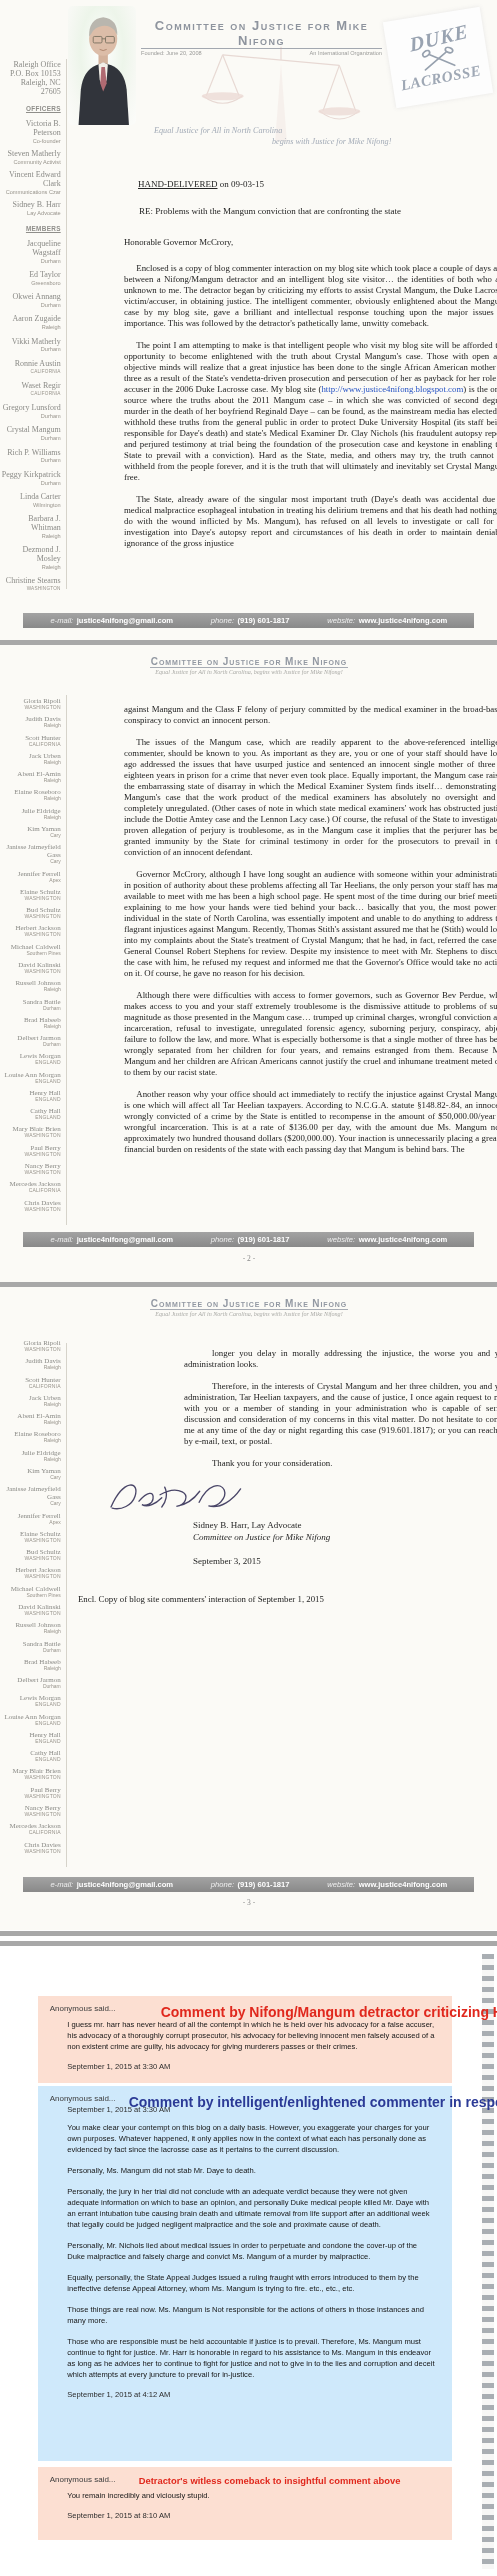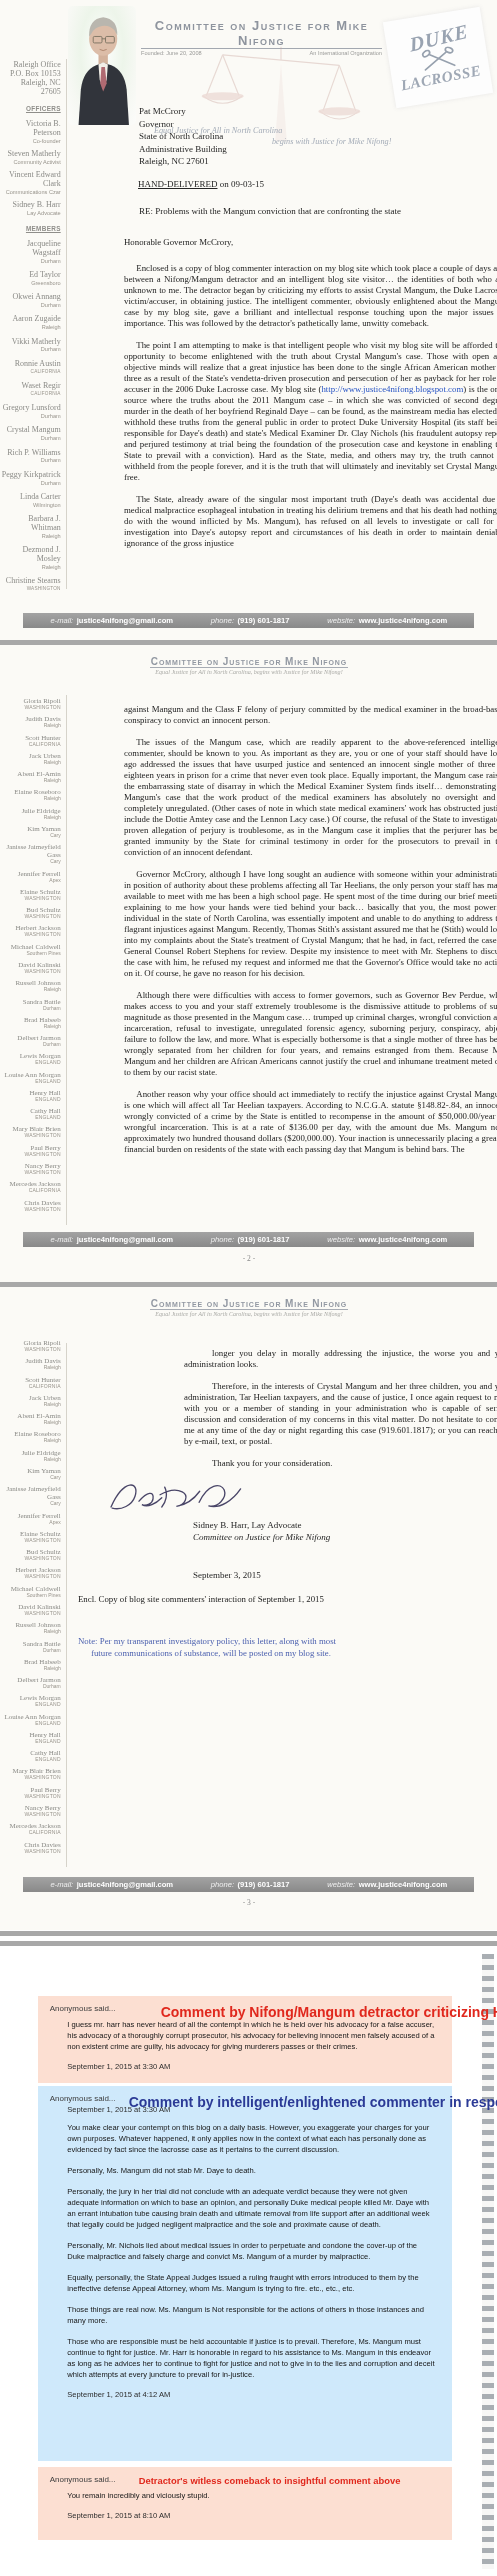--- a/index.html
+++ b/index.html
@@ -75,21 +75,21 @@
   .letter-body .salutation{text-align:left;text-indent:0;margin:0 0 15px 0;}
   .letter-body p{margin:0 0 11px 0;text-indent:12.3px;}
   #body3 p{text-indent:28px;}
   .letter-body p.noindent{text-indent:0;}
   .blog-link{color:#2653c4;}
 
   
   .signature{position:absolute;left:104px;top:186px;width:143px;height:47px;}
   .signer-block{position:absolute;left:193px;top:233px;font:9px/11.7px "Liberation Serif",serif;color:#262626;}
   .signer-org{font-style:italic;}
-  .sign-date{margin-top:27px;}
+  .sign-date{margin-top:13px;}
   .encl{position:absolute;left:78px;top:307px;font:8.8px "Liberation Serif",serif;color:#232323;}
   .note{position:absolute;left:78px;top:348px;width:253px;padding-left:13px;text-indent:-13px;
         font:8.8px/12.3px "Liberation Serif",serif;color:#4a5fae;}
 
   
   .contact-bar{position:absolute;left:23.4px;width:451px;height:15px;box-sizing:border-box;
                background:linear-gradient(#a3a3a3,#898989);color:#fff;display:flex;align-items:center;
                justify-content:space-between;padding:0 27px;font:7.6px "Liberation Sans",sans-serif;}
   #page1 .contact-bar{top:613px;}
   #page2 .contact-bar{top:587px;}
@@ -266,27 +266,20 @@
         <g stroke="#97a1ae" stroke-width="3" fill="none" stroke-linecap="round">
           <path d="M8 36 L50 10"></path>
           <ellipse cx="56" cy="7" rx="7" ry="4.5" transform="rotate(28 56 7)"></ellipse>
           <path d="M62 36 L20 10"></path>
           <ellipse cx="14" cy="7" rx="7" ry="4.5" transform="rotate(-28 14 7)"></ellipse>
         </g>
       </svg>
       <div class="lax-word">LACROSSE</div>
     </div>
 
-    <div class="addressee">
-        <div class="line">Pat McCrory</div>
-        <div class="line">Governor</div>
-        <div class="line">State of North Carolina</div>
-        <div class="line">Administrative Building</div>
-        <div class="line">Raleigh, NC  27601</div>
-      </div>
 
     <div class="hand">
       <span class="ud">HAND-DELIVERED</span><span> on 09-03-15</span>
     </div>
 
     <div class="re-line">RE:  Problems with the Mangum conviction that are confronting the state</div>
 
     <div class="letter-body" id="body1">
       <p class="salutation">Honorable Governor McCrory,</p>
       <span><p>Enclosed is a copy of blog commenter interaction on my blog site which took place a couple of days ago between a Nifong/Mangum detractor and an intelligent blog site visitor… the identities of both who are unknown to me.  The detractor began by criticizing my efforts to assist Crystal Mangum, the Duke Lacrosse victim/accuser, in obtaining justice.  The intelligent commenter, obviously enlightened about the Mangum case by my blog site, gave a brilliant and intellectual response touching upon the major issues of importance.  This was followed by the detractor's pathetically lame, unwitty comeback.</p><p><span>The point I am attempting to make is that intelligent people who visit my blog site will be afforded the opportunity to become enlightened with the truth about Crystal Mangum's case.  Those with open and objective minds will realize that a great injustice has been done to the single African American mother of three as a result of the State's vendetta-driven prosecution and persecution of her as payback for her role of accuser in the 2006 Duke Lacrosse case.  My blog site (</span><span class="blog-link">http://www.justice4nifong.blogspot.com</span><span>) is the only source where the truths about the 2011 Mangum case – in which she was convicted of second degree murder in the death of her boyfriend Reginald Daye – can be found, as the mainstream media has elected to withhold these truths from the general public in order to protect Duke University Hospital (its staff being responsible for Daye's death) and state's Medical Examiner Dr. Clay Nichols (his fraudulent autopsy report and perjured testimony at trial being the foundation of the prosecution case and keystone in enabling the State to prevail with a conviction).  Hard as the State, media, and others may try, the truth cannot be withheld from the people forever, and it is the truth that will ultimately and inevitably set Crystal Mangum free.</span></p><p>The State, already aware of the singular most important truth (Daye's death was accidental due to medical malpractice esophageal intubation in treating his delirium tremens and that his death had nothing to do with the wound inflicted by Ms. Mangum), has refused on all levels to investigate or call for an investigation into Daye's autopsy report and circumstances of his death in order to maintain deniable ignorance of the gross injustice</p></span>
@@ -567,21 +560,20 @@
       </svg>
     </div>
 
     <div class="signer-block">
       <div>Sidney B. Harr, Lay Advocate</div>
       <div class="signer-org">Committee on Justice for Mike Nifong</div>
       <div class="sign-date">September 3, 2015</div>
     </div>
 
     <div class="encl">Encl.  Copy of blog site commenters' interaction of September 1, 2015</div>
-    <div class="note">Note:  Per my transparent investigatory policy, this letter, along with most future communications of substance, will be posted on my blog site.</div>
 
     <div class="contact-bar">
       <span class="cb-item"><span class="lbl">e-mail:</span><span class="val">justice4nifong@gmail.com</span></span>
       <span class="cb-item"><span class="lbl">phone:</span><span class="val">(919) 601-1817</span></span>
       <span class="cb-item"><span class="lbl">website:</span><span class="val">www.justice4nifong.com</span></span>
     </div>
     <div class="pagenum">- 3 -</div>
   </section>
 
   <div class="divider" id="div3"></div>

